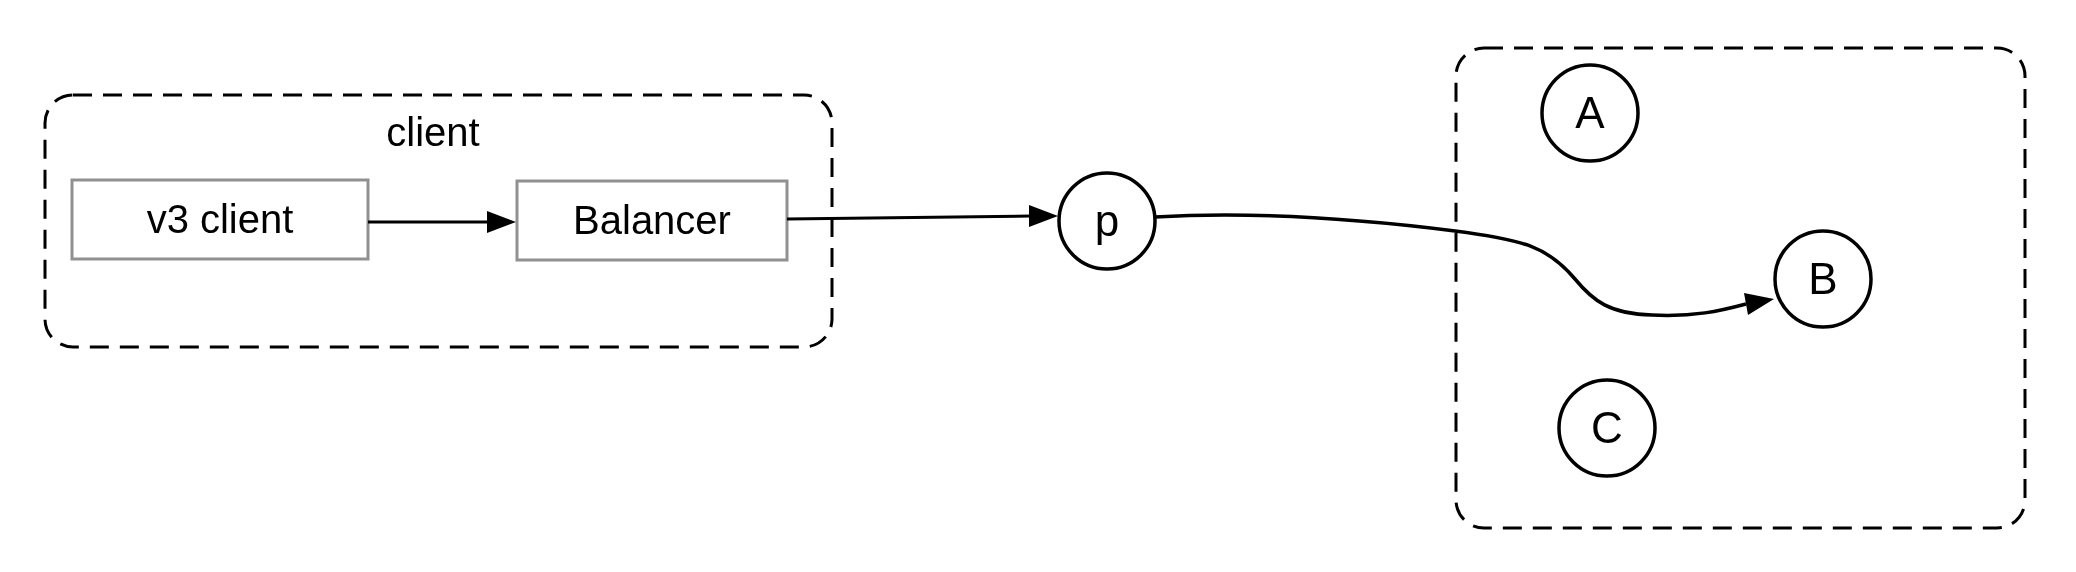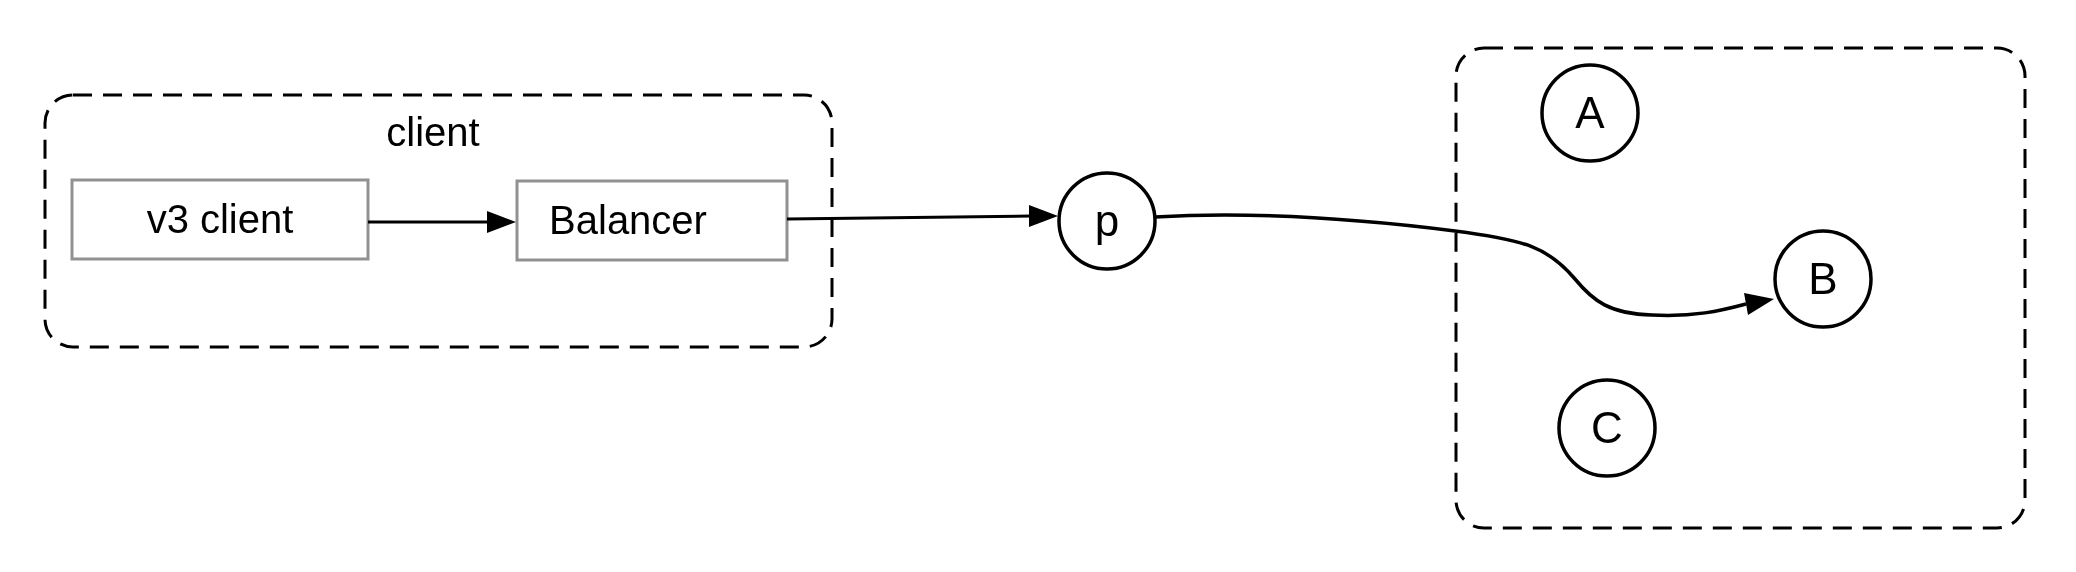--- a/index.html
+++ b/index.html
@@ -84,21 +84,21 @@
     <circle cx="1107" cy="221" r="48" fill="#ffffff" stroke="#000000" stroke-width="3.5"></circle>
     <circle cx="1590" cy="113" r="48" fill="#ffffff" stroke="#000000" stroke-width="3.5"></circle>
     <circle cx="1823" cy="279" r="48" fill="#ffffff" stroke="#000000" stroke-width="3.5"></circle>
     <circle cx="1607" cy="428" r="48" fill="#ffffff" stroke="#000000" stroke-width="3.5"></circle>
   </svg>
 
   <div class="label group-title" style="left:433px; top:112px;">client</div>
 
   <div class="label node-label" style="left:72px; top:180px; width:296px; height:79px;">v3 client</div>
 
-  <div class="label node-label" style="left:493px; top:181px; width:270px; height:79px;">Balancer</div>
+  <div class="label node-label" style="left:517px; top:181px; width:270px; height:79px;">Balancer</div>
 
   <div class="label circle-label" style="left:1059px; top:173px; width:96px; height:96px;">p</div>
 
 
   <div class="label circle-label" style="left:1542px; top:65px; width:96px; height:96px;">A</div>
 
   <div class="label circle-label" style="left:1775px; top:231px; width:96px; height:96px;">B</div>
 
   <div class="label circle-label" style="left:1559px; top:380px; width:96px; height:96px;">C</div>
 

